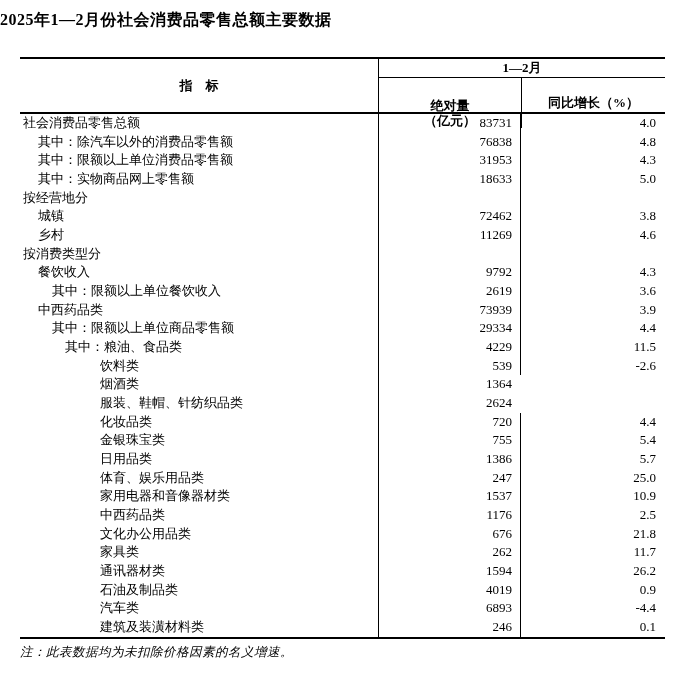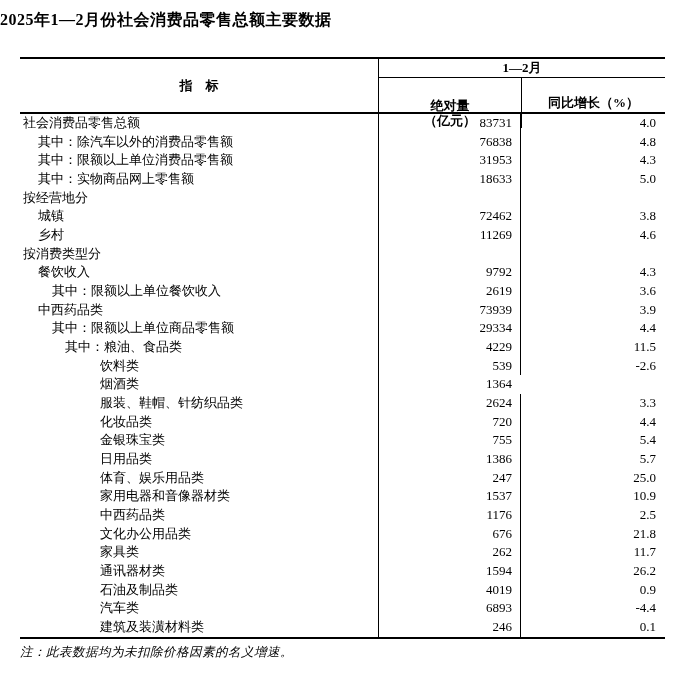--- a/index.html
+++ b/index.html
@@ -204,21 +204,20 @@
         <div class="td abs">539</div>
         <div class="td growth">-2.6</div>
       </div>
       <div class="tr">
         <div class="td label ind4">烟酒类</div>
         <div class="td abs">1364</div>
       </div>
       <div class="tr">
         <div class="td label ind4">服装、鞋帽、针纺织品类</div>
         <div class="td abs">2624</div>
-        <div class="td growth">3.3</div>
       </div>
       <div class="tr">
         <div class="td label ind4">化妆品类</div>
         <div class="td abs">720</div>
         <div class="td growth">4.4</div>
       </div>
       <div class="tr">
         <div class="td label ind4">金银珠宝类</div>
         <div class="td abs">755</div>
         <div class="td growth">5.4</div>

